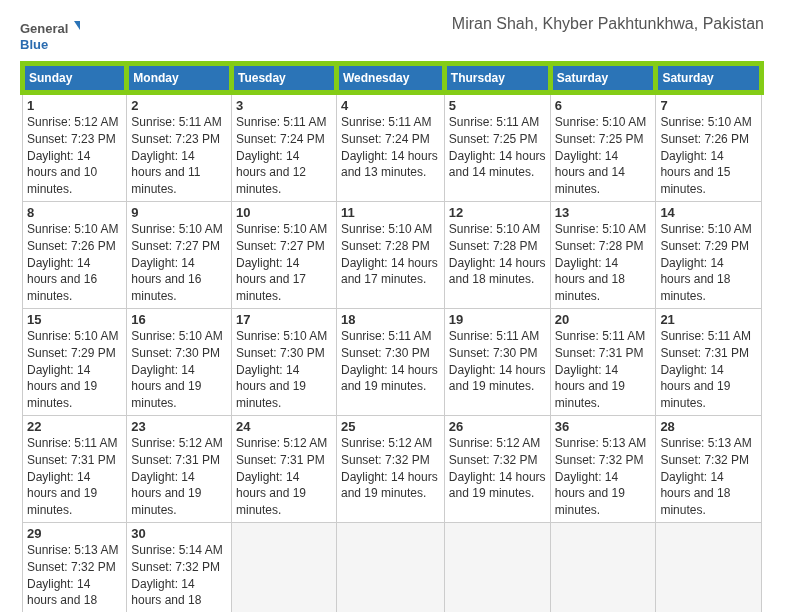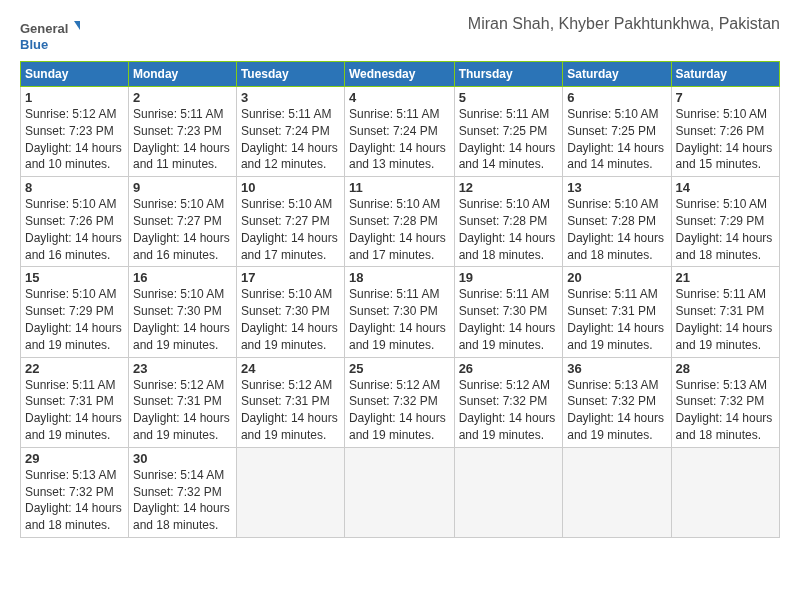--- a/index.html
+++ b/index.html
@@ -6,21 +6,21 @@
     body {
       width: 792px;
       height: 612px;
       font-family: Arial, sans-serif;
       background: #fff;
       overflow: hidden;
     }
     .page {
       width: 792px;
       height: 452px;
-      padding: 15px 12px 10px 20px;
+      padding: 15px 28px 10px 20px;
     }
     .header {
       display: flex;
       align-items: flex-start;
       justify-content: space-between;
       margin-bottom: 6px;
     }
     .logo {
       display: flex;
       align-items: center;
@@ -43,21 +43,21 @@
       border-collapse: collapse;
       font-size: 10px;
     }
     .calendar thead th {
       background-color: #2b74b7;
       color: #fff;
       padding: 5px 4px;
       text-align: left;
       font-size: 12px;
       font-weight: bold;
-      border: 1px solid #84cc16;
+      border: 5px solid #84cc16;
     }
     .calendar tbody td {
       border: 1px solid #ccc;
       vertical-align: top;
       padding: 3px 4px;
       width: 113px;
       min-height: 70px;
       background: #fff;
     }
     .calendar tbody tr:nth-child(odd) td {

